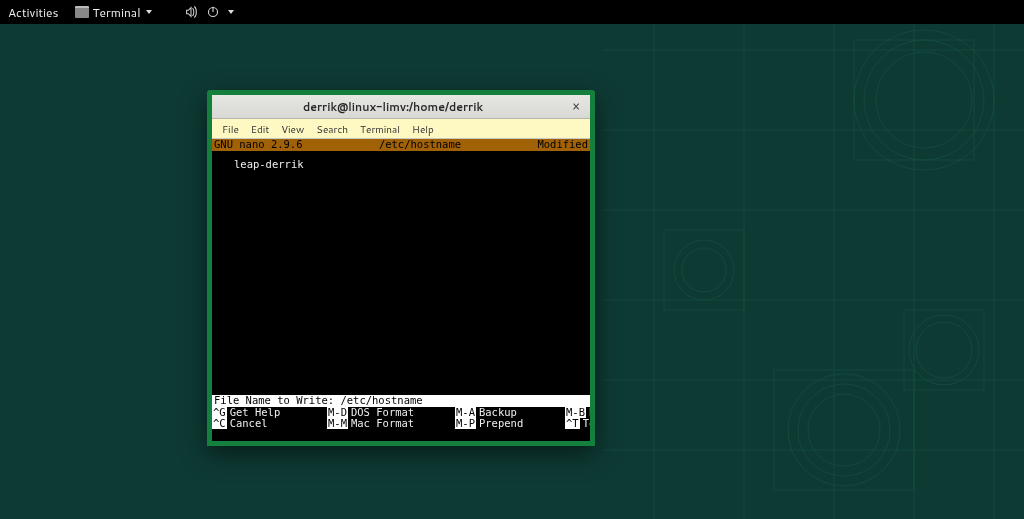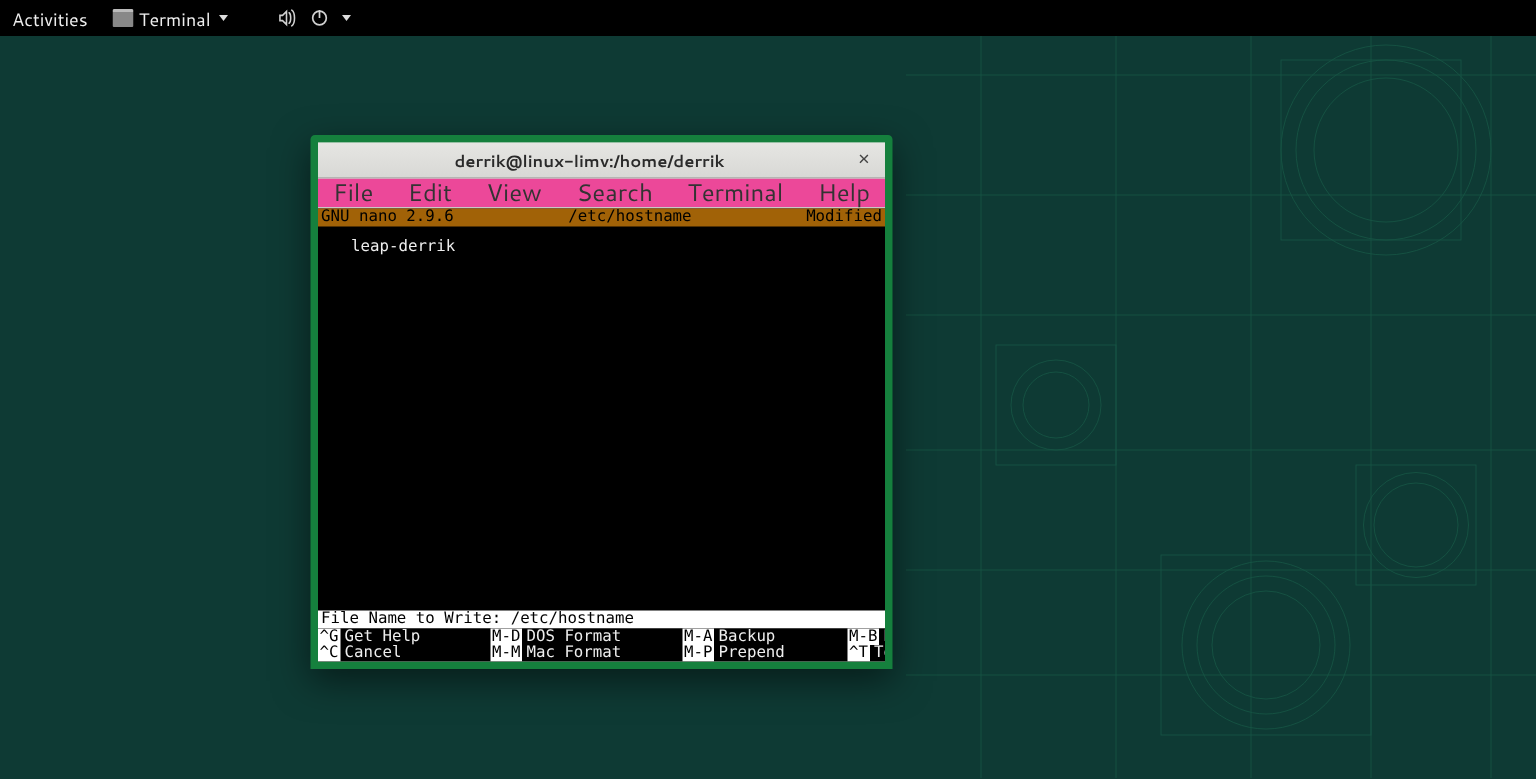--- a/index.html
+++ b/index.html
@@ -57,44 +57,43 @@
       border-bottom: 1px solid #b5b5b2;
       display: flex; align-items: center; position: relative;
       font-size: 11px; color: #222; padding: 0 6px;
     }
     .titlebar .title { flex: 1; text-align: center; font-weight: 600; color: #2a2a2a; }
     .titlebar .close {
       width: 16px; height: 16px; display: flex; align-items: center; justify-content: center;
       font-size: 13px; color: #444; line-height: 1; cursor: default;
     }
     .menubar {
-      height: 20px; background: #ec4899; border-bottom: 1px solid #c8c8c5;
-      display: flex; align-items: center; gap: 0; font-size: 16px; color: #333;
+      height: 20px; background: #fef9c3; border-bottom: 1px solid #c8c8c5;
+      display: flex; align-items: center; gap: 0; font-size: 10px; color: #333;
       padding: 0 4px;
-      justify-content: space-between;
     }
     .menubar .menu-item { padding: 2px 6px; }
 
     .term {
       flex: 1; background: #000; color: #ddd;
       font-family: "DejaVu Sans Mono", "Liberation Mono", monospace;
       font-size: 10.5px; line-height: 1.05; padding: 0; position: relative;
     }
     .nano-header {
       display: flex; background: #a16207; color: #000;
       padding: 0 2px; height: 12px; align-items: center;
       font-family: inherit;
     }
     .nano-header .hleft { flex: none; padding-right: 2px; }
     .nano-header .hcenter { flex: 1; text-align: center; }
     .nano-header .hright { flex: none; padding-left: 2px; }
 
     .nano-body { padding: 8px 2px 2px 2px; white-space: pre; color: #eee; margin-left: 20px; }
 
-    .nano-footer { position: absolute; bottom: 0; left: 0; right: 0; }
+    .nano-footer { position: absolute; bottom: 12px; left: 0; right: 0; }
     .nano-prompt {
       background: #fff; color: #000; padding: 0 2px; height: 12px;
       display: flex; align-items: center; white-space: pre;
     }
     .nano-prompt .val { color: #000; }
 
     .nano-shortcuts {
       background: #000; color: #eee; font-family: inherit; font-size: 10.5px;
       line-height: 1.05; padding: 0; display: grid;
       grid-template-columns: 115px 128px 110px auto;

